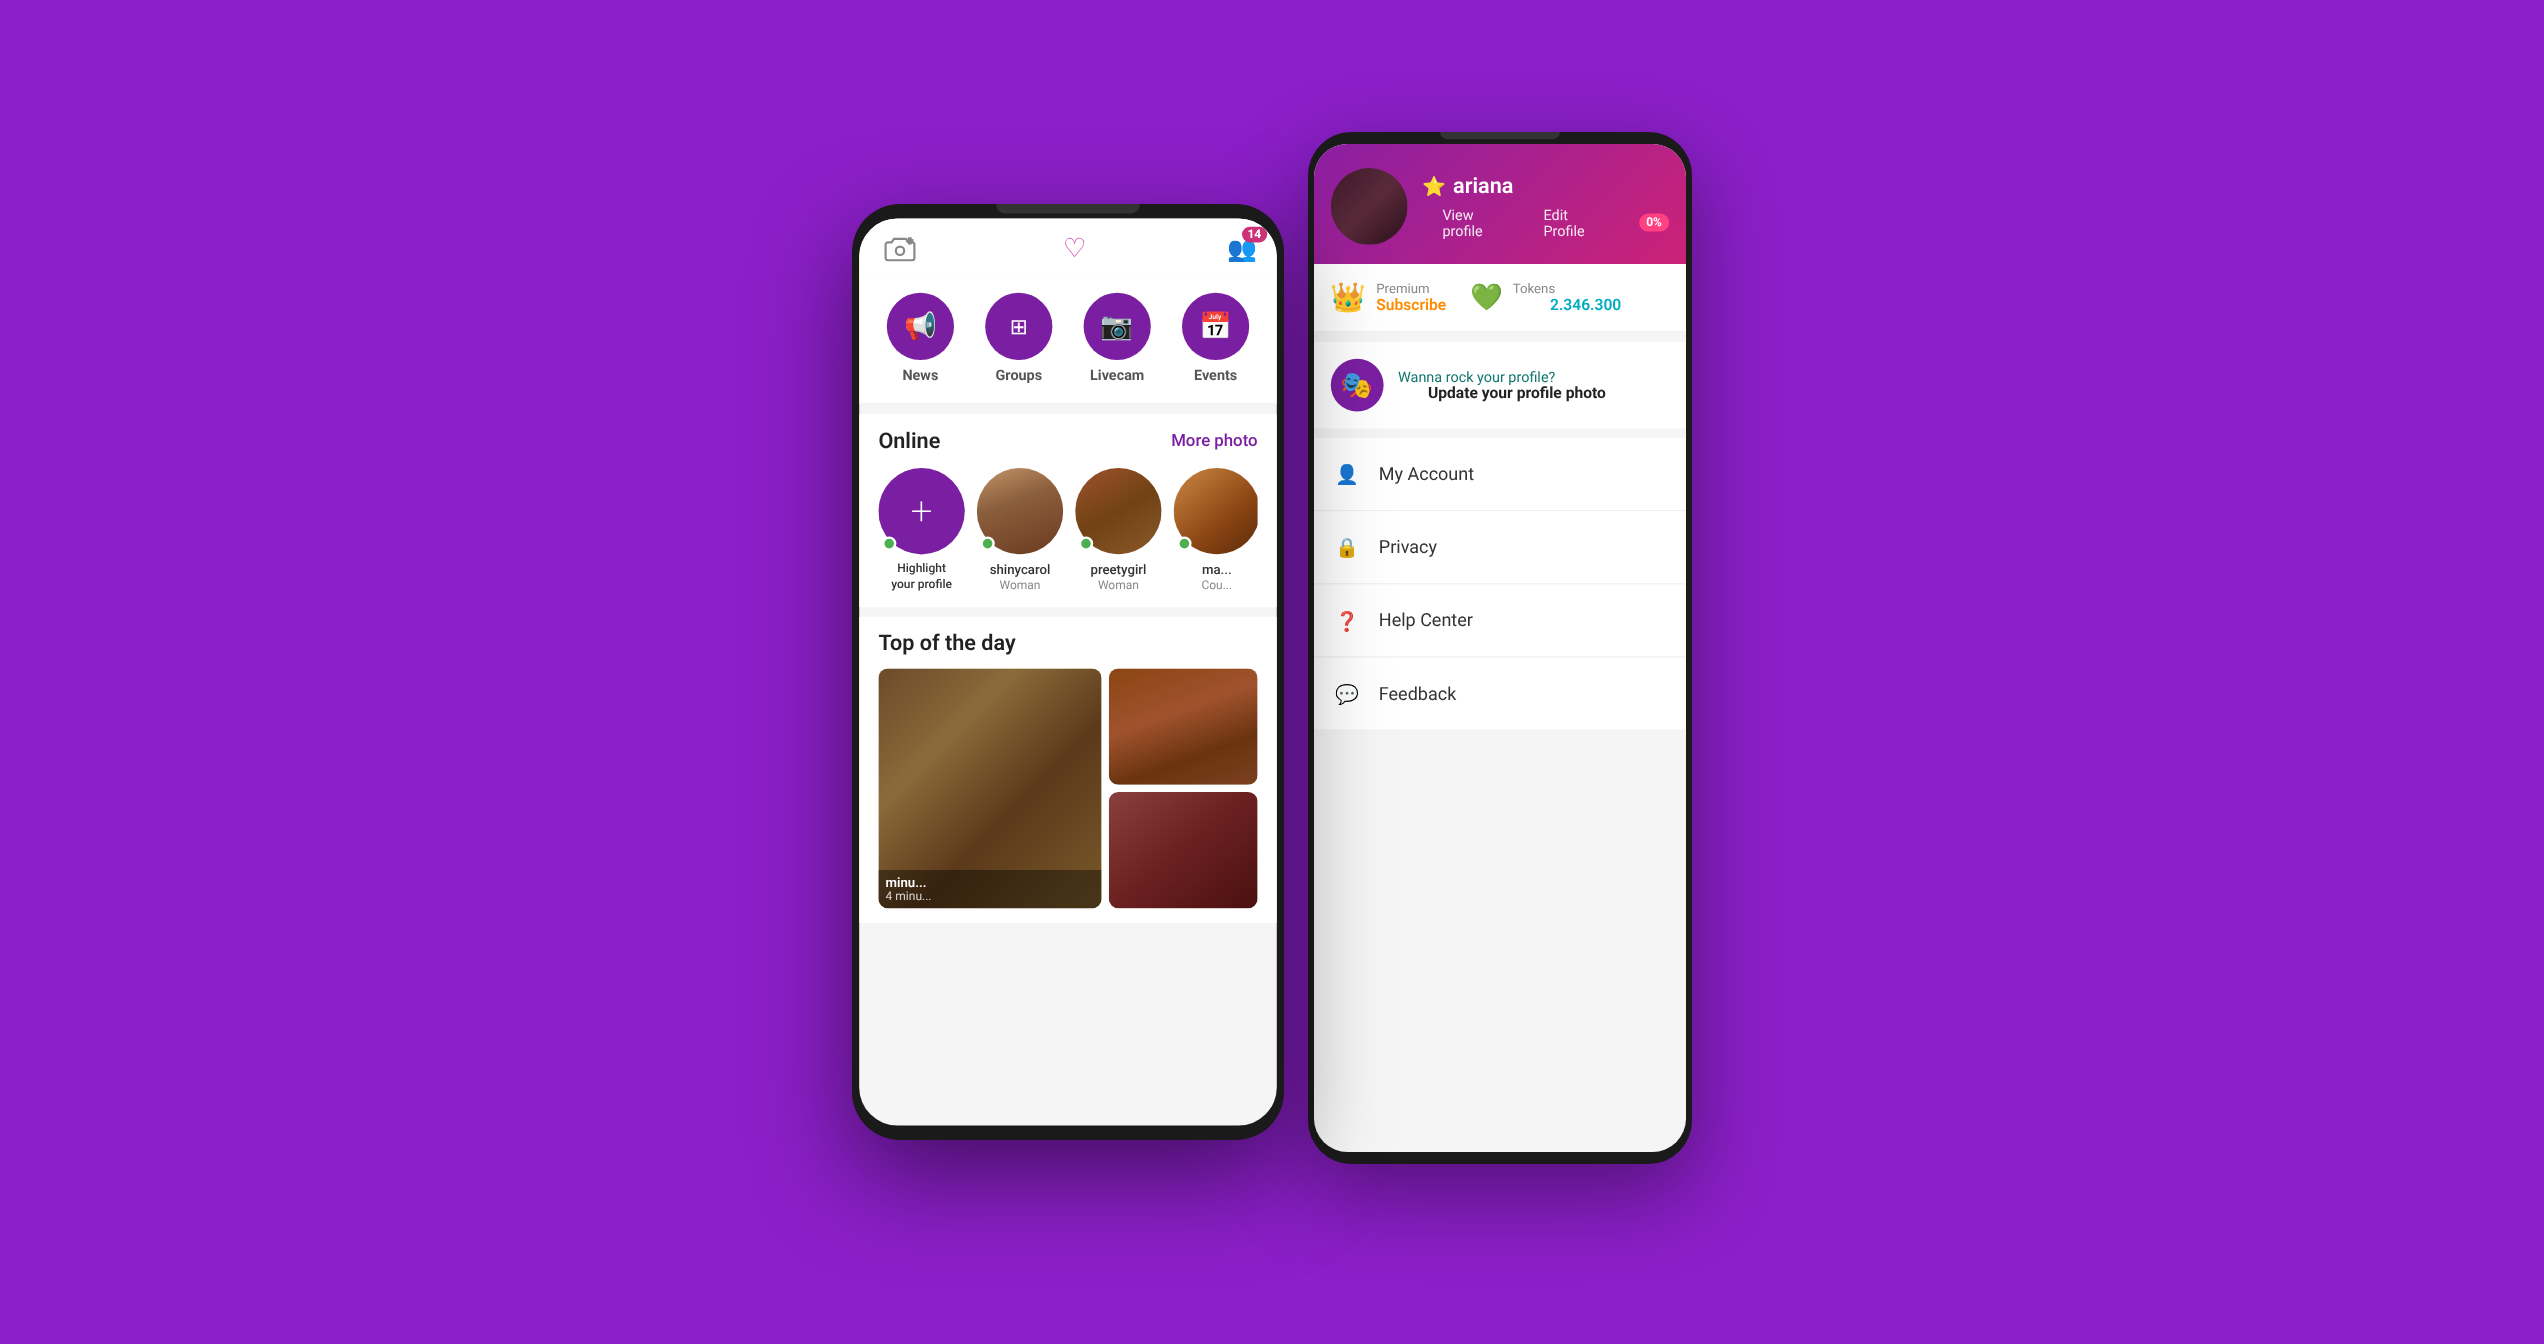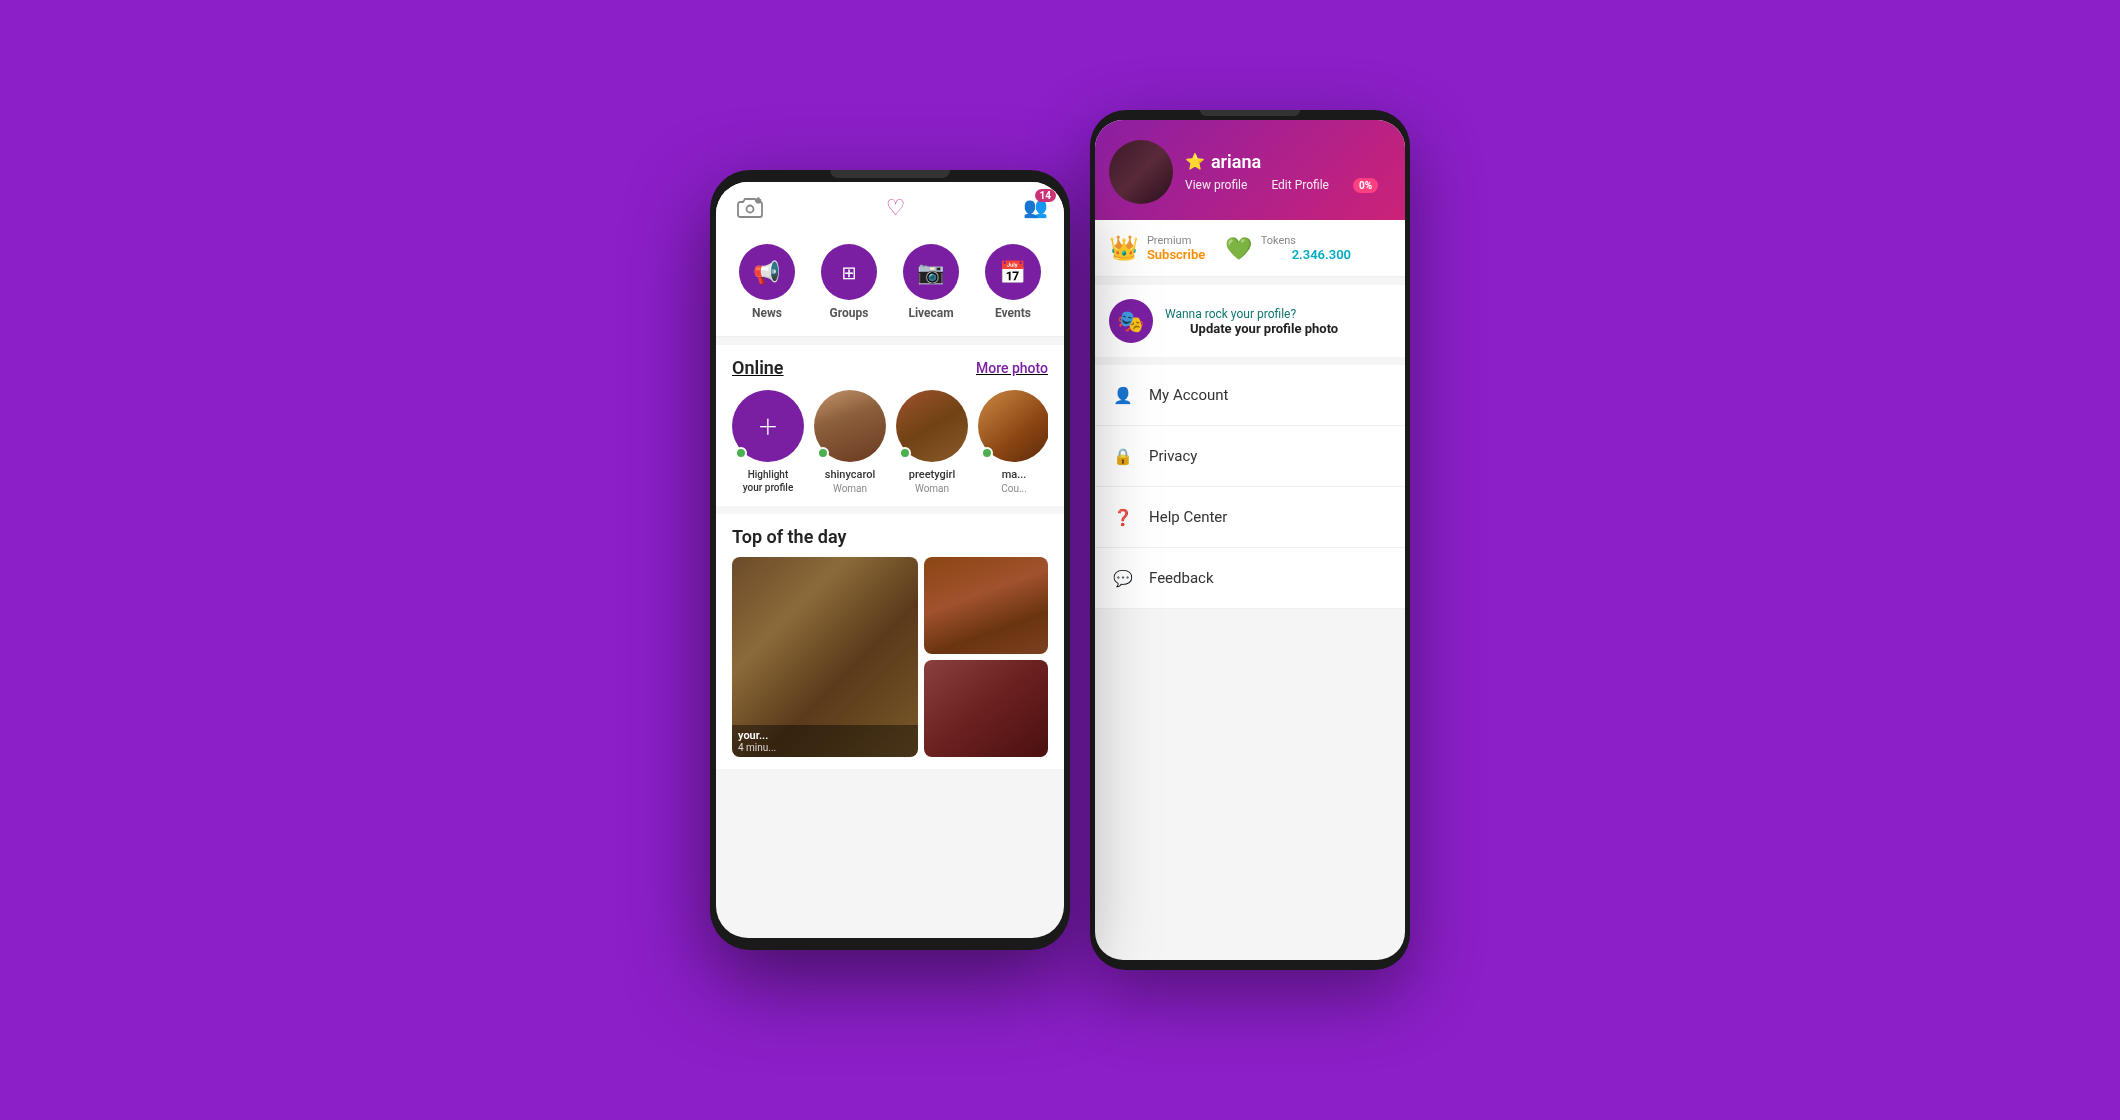--- a/index.html
+++ b/index.html
@@ -149,21 +149,20 @@
       background: white;
       padding: 12px 16px;
       margin-top: 8px;
     }
 
     .online-header {
       display: flex;
       justify-content: space-between;
       align-items: center;
       margin-bottom: 12px;
-      text-decoration: underline;
     }
 
     .online-title {
       font-size: 18px;
       font-weight: 600;
       color: #222;
     }
 
     .more-online {
       color: #7B1FA2;
@@ -391,22 +390,23 @@
     }
 
     .profile-name {
       color: white;
       font-size: 18px;
       font-weight: 600;
     }
 
     .profile-actions {
       display: flex;
-      align-items: flex-start;
+      align-items: center;
       gap: 24px;
+      margin-left: 17px;
     }
 
     .view-profile-btn {
       color: white;
       font-size: 12px;
       opacity: 0.9;
     }
 
     .edit-profile-btn {
       color: white;
@@ -662,21 +662,21 @@
 
         </div>
       </div>
 
       <div class="top-day-section">
         <div class="top-day-title">Top of the day</div>
         <div class="top-day-grid">
           <div class="top-card-large">
             <div class="hair-bg"></div>
             <div class="card-overlay">
-              <div class="card-name">your...</div>
+              <div class="card-name">minu...</div>
               <div class="card-time">4 minu...</div>
             </div>
           </div>
           <div class="top-card-small-stack">
             <div class="top-card-small">
               <div class="hair-bg2"></div>
             </div>
             <div class="top-card-small">
               <div style="width:100%;height:100%;background:linear-gradient(140deg,#8B4040 0%,#6B2020 50%,#4A1010 100%);"></div>
             </div>

